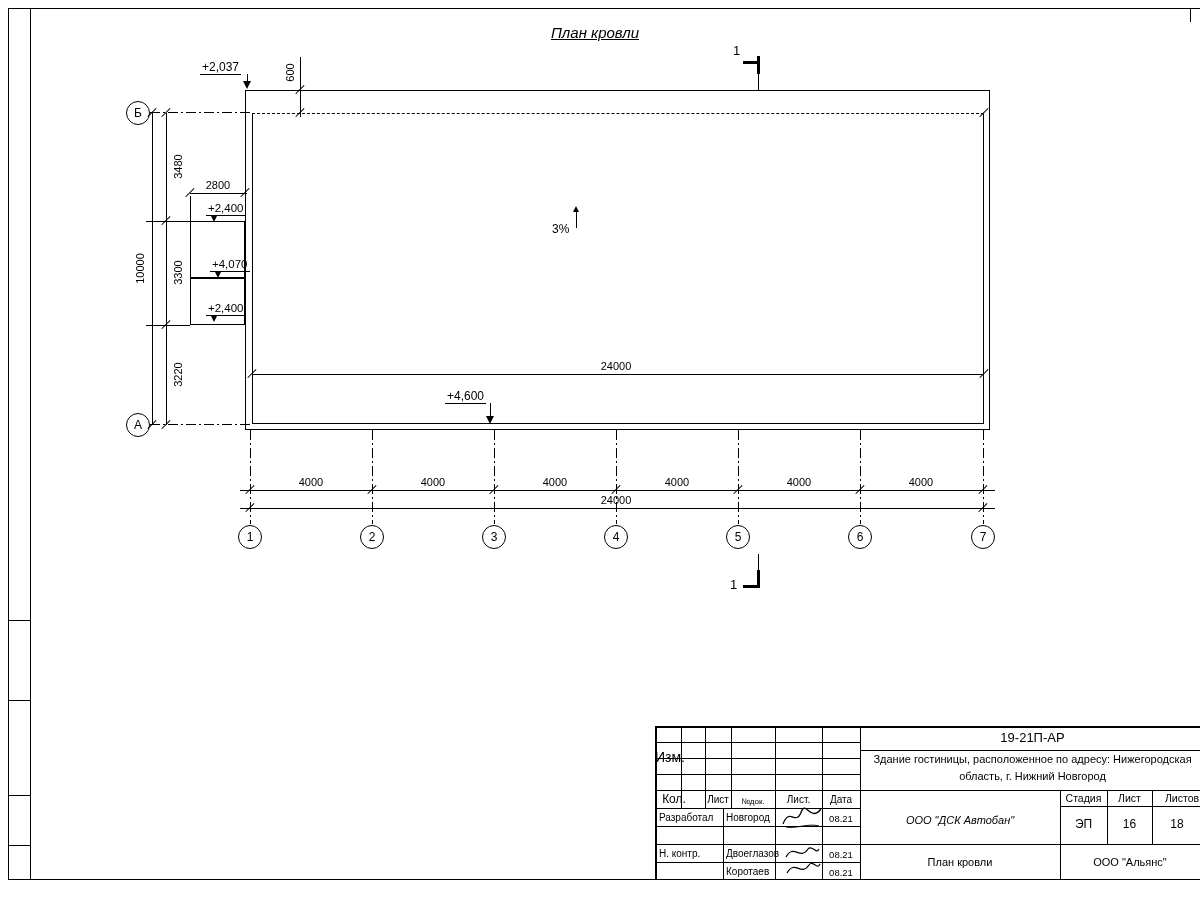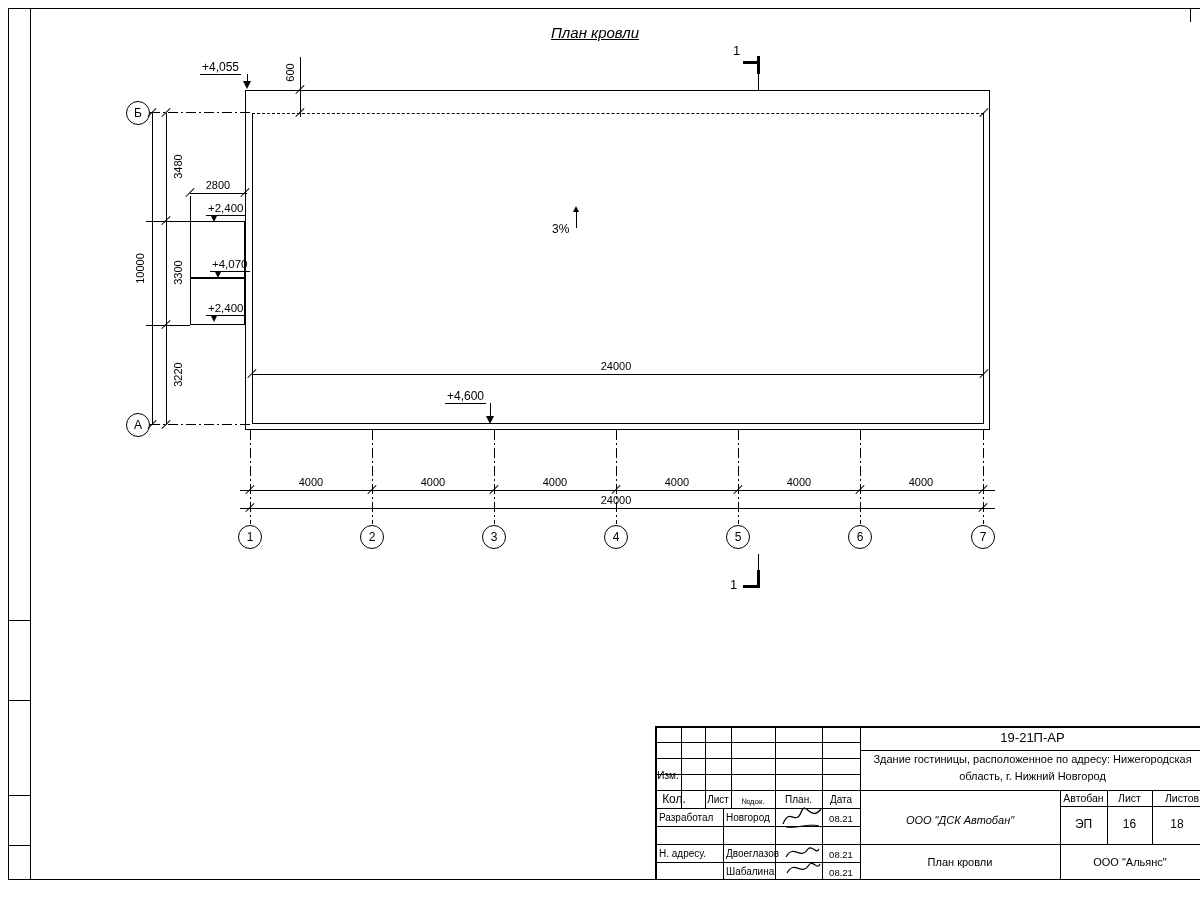--- a/index.html
+++ b/index.html
@@ -80,21 +80,21 @@
 
   <div class="rect" style="left:190px;top:221px;width:55px;height:104px"></div>
   <div class="hl" style="left:190px;top:277px;width:55px;height:1.5px"></div>
   <div class="elev" style="left:206px;top:202px">+2,400</div>
   <div class="arrow-down-sm" style="left:211px;top:216px"></div>
   <div class="elev" style="left:210px;top:258px">+4,070</div>
   <div class="arrow-down-sm" style="left:215px;top:272px"></div>
   <div class="elev" style="left:206px;top:302px">+2,400</div>
   <div class="arrow-down-sm" style="left:211px;top:316px"></div>
 
-  <div class="elev" style="left:200px;top:61px;font-size:12px">+4,055</div>
+  <div class="elev" style="left:200px;top:61px;font-size:12px">+2,037</div>
   <div class="vl" style="left:247px;top:74px;height:13px"></div>
   <div class="arrow-down" style="left:243px;top:81px"></div>
 
   <div class="vl" style="left:300px;top:57px;height:60px"></div>
   <div class="tick" style="left:294px;top:89px"></div>
   <div class="dim rot" style="left:270px;top:66px;width:40px">600</div>
 
   <div class="sec-num" style="left:733px;top:44px">1</div>
   <div class="hl" style="left:743px;top:61px;width:15px;height:3px"></div>
   <div class="vl" style="left:757px;top:56px;width:3px;height:18px"></div>
@@ -187,52 +187,52 @@
   <div class="vl" style="left:775px;top:726px;height:154px"></div>
   <div class="vl" style="left:822px;top:726px;height:154px"></div>
   <div class="vl" style="left:723px;top:808px;height:72px"></div>
 
   <div class="hl" style="left:860px;top:750px;width:340px"></div>
   <div class="vl" style="left:1060px;top:790px;height:90px"></div>
   <div class="hl" style="left:1060px;top:806px;width:140px"></div>
   <div class="vl" style="left:1107px;top:790px;height:54px"></div>
   <div class="vl" style="left:1152px;top:790px;height:54px"></div>
 
-  <div class="tb-text tb-center" style="left:655px;top:769px;width:26px;font-size:10px">Изм.</div>
+  <div class="tb-text tb-center" style="left:655px;top:751px;width:26px;font-size:14px">Изм.</div>
   <div class="tb-text tb-center" style="left:662px;top:793px;width:24px;font-size:12px">Кол.</div>
   <div class="tb-text tb-center" style="left:705px;top:793px;width:26px;font-size:10px">Лист</div>
   <div class="tb-text tb-center" style="left:731px;top:795px;width:44px;font-size:8px">№док.</div>
-  <div class="tb-text tb-center" style="left:775px;top:793px;width:47px;font-size:10px">План.</div>
+  <div class="tb-text tb-center" style="left:775px;top:793px;width:47px;font-size:10px">Лист.</div>
   <div class="tb-text tb-center" style="left:822px;top:793px;width:38px;font-size:10px">Дата</div>
 
   <div class="tb-text" style="left:659px;top:811px;font-size:10px">Разработал</div>
   <div class="tb-text" style="left:726px;top:811px;font-size:10px">Новгород</div>
   <div class="tb-text tb-center" style="left:822px;top:812px;width:38px;font-size:9.5px">08.21</div>
-  <div class="tb-text" style="left:659px;top:847px;font-size:10px">Н. адресу.</div>
+  <div class="tb-text" style="left:659px;top:847px;font-size:10px">Н. контр.</div>
   <div class="tb-text" style="left:726px;top:847px;font-size:10px">Двоеглазов</div>
   <div class="tb-text tb-center" style="left:822px;top:848px;width:38px;font-size:9.5px">08.21</div>
   <div class="tb-text" style="left:659px;top:910px;font-size:12px">ГИП</div>
-  <div class="tb-text" style="left:726px;top:865px;font-size:10px">Шабалина</div>
+  <div class="tb-text" style="left:726px;top:865px;font-size:10px">Коротаев</div>
   <div class="tb-text tb-center" style="left:822px;top:866px;width:38px;font-size:9.5px">08.21</div>
 
   <svg style="position:absolute;left:780px;top:804px" width="44" height="26" viewBox="0 0 44 26">
     <path d="M3,20 C10,2 16,24 22,6 C26,-2 31,18 41,5" fill="none" stroke="#000" stroke-width="1.3"></path>
     <path d="M6,23 C16,25 28,19 39,22" fill="none" stroke="#000" stroke-width="1"></path>
   </svg>
   <svg style="position:absolute;left:782px;top:845px" width="40" height="34" viewBox="0 0 40 34">
     <path d="M4,12 C12,-2 18,16 26,4 C30,-1 34,10 37,4" fill="none" stroke="#000" stroke-width="1.2"></path>
     <path d="M5,28 C13,14 19,32 27,20 C31,14 35,26 38,19" fill="none" stroke="#000" stroke-width="1.2"></path>
   </svg>
 
   <div class="tb-text tb-center" style="left:860px;top:731px;width:345px;font-size:13px">19-21П-АР</div>
   <div class="tb-text tb-center" style="left:860px;top:753px;width:345px">Здание гостиницы, расположенное по адресу: Нижегородская</div>
   <div class="tb-text tb-center" style="left:860px;top:770px;width:345px">область, г. Нижний Новгород</div>
   <div class="tb-text tb-center" style="left:860px;top:814px;width:200px;font-style:italic">ООО "ДСК Автобан"</div>
   <div class="tb-text tb-center" style="left:860px;top:856px;width:200px">План кровли</div>
-  <div class="tb-text tb-center" style="left:1060px;top:792px;width:47px;font-size:10.5px">Автобан</div>
+  <div class="tb-text tb-center" style="left:1060px;top:792px;width:47px;font-size:10.5px">Стадия</div>
   <div class="tb-text tb-center" style="left:1107px;top:792px;width:45px;font-size:10.5px">Лист</div>
   <div class="tb-text tb-center" style="left:1152px;top:792px;width:60px;font-size:10.5px">Листов</div>
   <div class="tb-text tb-center" style="left:1060px;top:818px;width:47px;font-size:12px">ЭП</div>
   <div class="tb-text tb-center" style="left:1107px;top:818px;width:45px;font-size:12px">16</div>
   <div class="tb-text tb-center" style="left:1152px;top:818px;width:50px;font-size:12px">18</div>
   <div class="tb-text tb-center" style="left:1060px;top:856px;width:140px">ООО "Альянс"</div>
 
 </div>
 
 </body></html>

